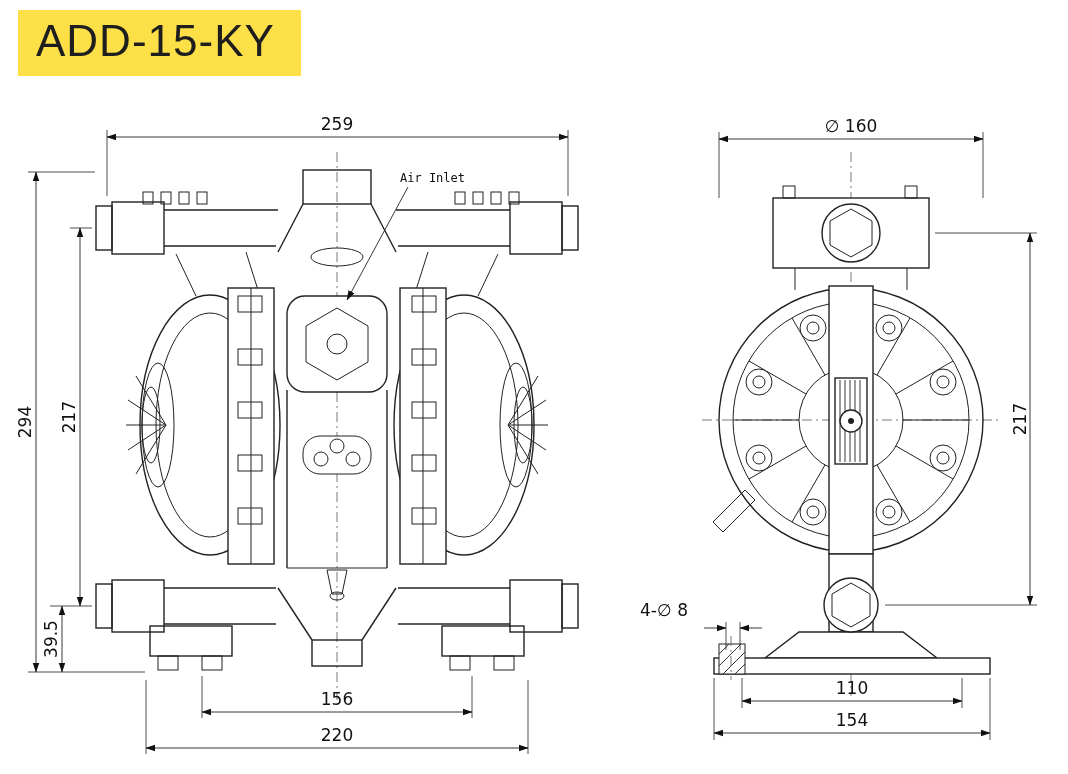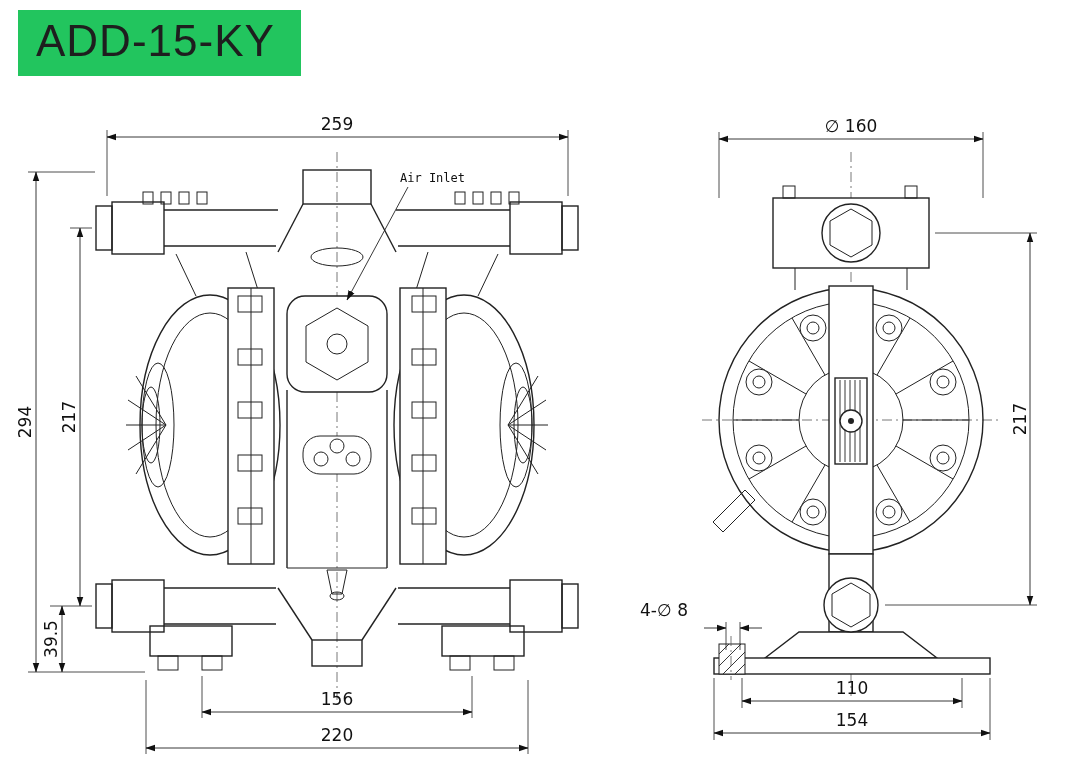--- a/index.html
+++ b/index.html
@@ -1,18 +1,18 @@
 <!DOCTYPE html>
 <html><head>
 <meta charset="utf-8">
 <style>
   html,body{margin:0;padding:0;background:#fff;}
   .page{position:relative;width:1068px;height:774px;background:#ffffff;overflow:hidden;
         font-family:"Liberation Sans", sans-serif;}
-  .title-block{position:absolute;left:18px;top:10px;background:#22c55e;padding:6px 26px 10px 18px;}
+  .title-block{position:absolute;left:18px;top:10px;background:#fde047;padding:6px 26px 10px 18px;}
   .title-block span{font-size:44px;color:#1e1e1e;letter-spacing:1px;font-family:"Liberation Sans",sans-serif;}
   svg{position:absolute;left:0;top:0;}
   .o{fill:none;stroke:#222;stroke-width:1.4;}
   .t{fill:none;stroke:#222;stroke-width:1;}
   .cover{fill:#ffffff;stroke:#222;stroke-width:1.4;}
   .coverT{fill:#ffffff;stroke:#222;stroke-width:1;}
   .dim{stroke:#222;stroke-width:0.9;fill:none;}
   .ext{stroke:#222;stroke-width:0.8;fill:none;}
   .cl{stroke:#555;stroke-width:0.8;fill:none;stroke-dasharray:10 4 2 4;}
   .dtx{font-family:"DejaVu Sans",sans-serif;font-size:17px;fill:#111;}

